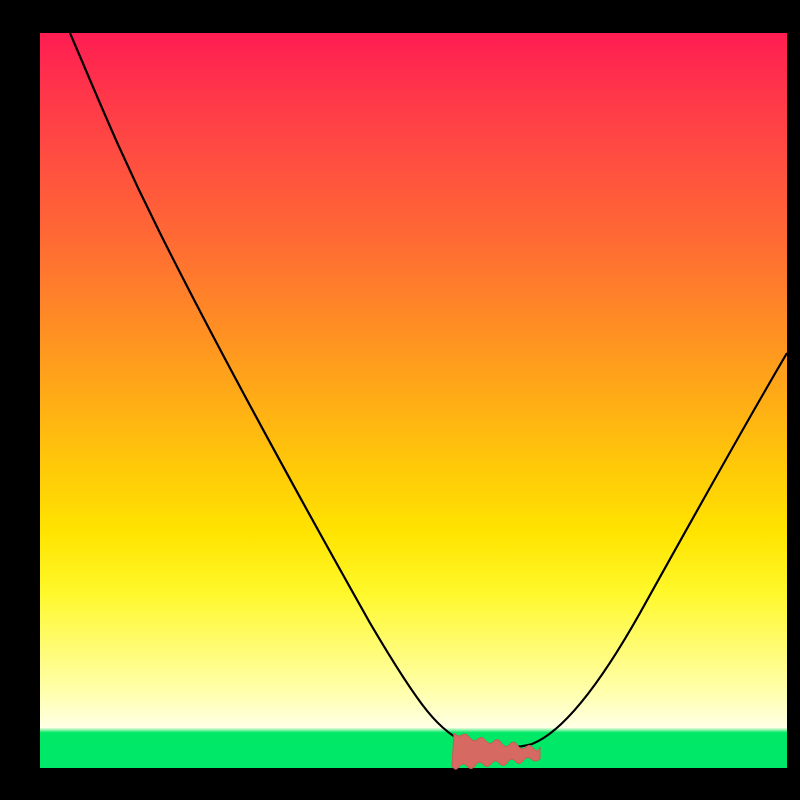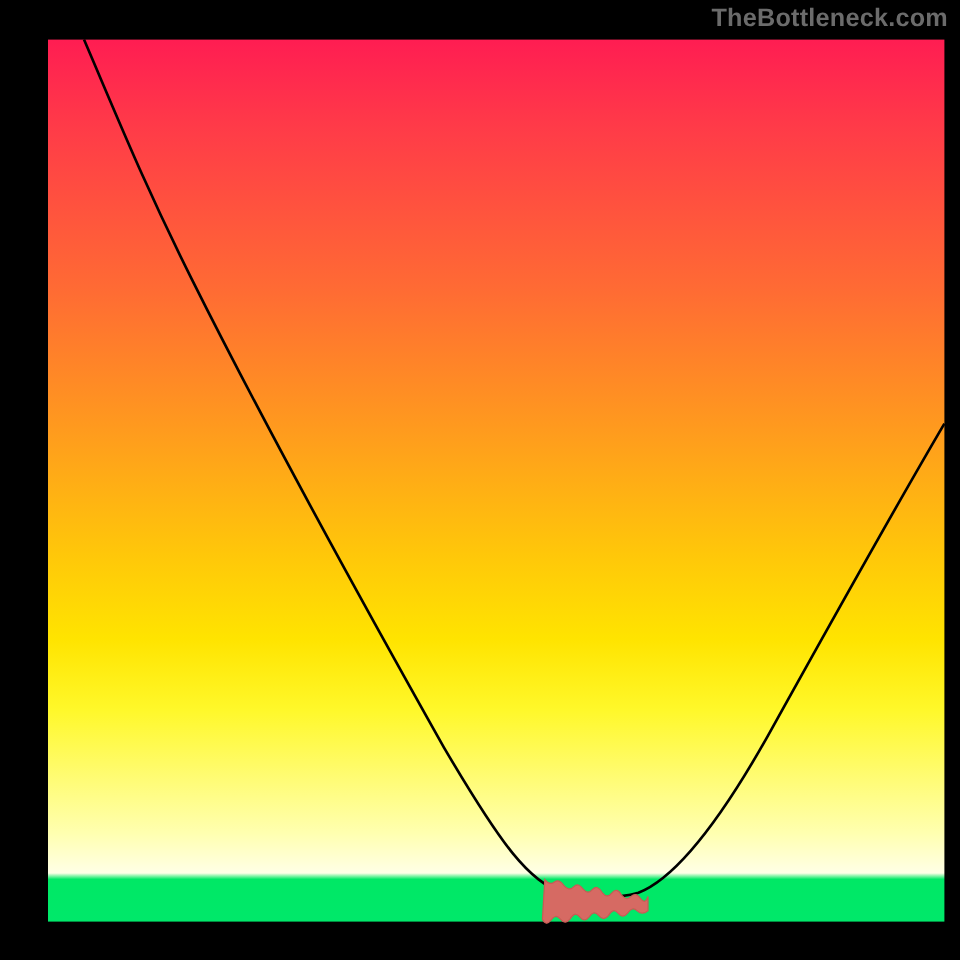--- a/index.html
+++ b/index.html
@@ -56,21 +56,20 @@
     width: 747px;
     height: 735px;
     overflow: visible;
   }
 </style>
 </head>
 <body>
 
 <div class="frame">
 
-  <div class="watermark">TheBottleneck.com</div>
 
   <div class="plot-area">
 
     <svg class="curve" viewBox="0 0 747 735" preserveAspectRatio="none">
 
       <path d="M 30 0
                C 60 70, 80 120, 120 200
                C 170 300, 240 430, 330 590
                C 380 675, 400 700, 430 712
                C 445 716, 475 716, 492 711

